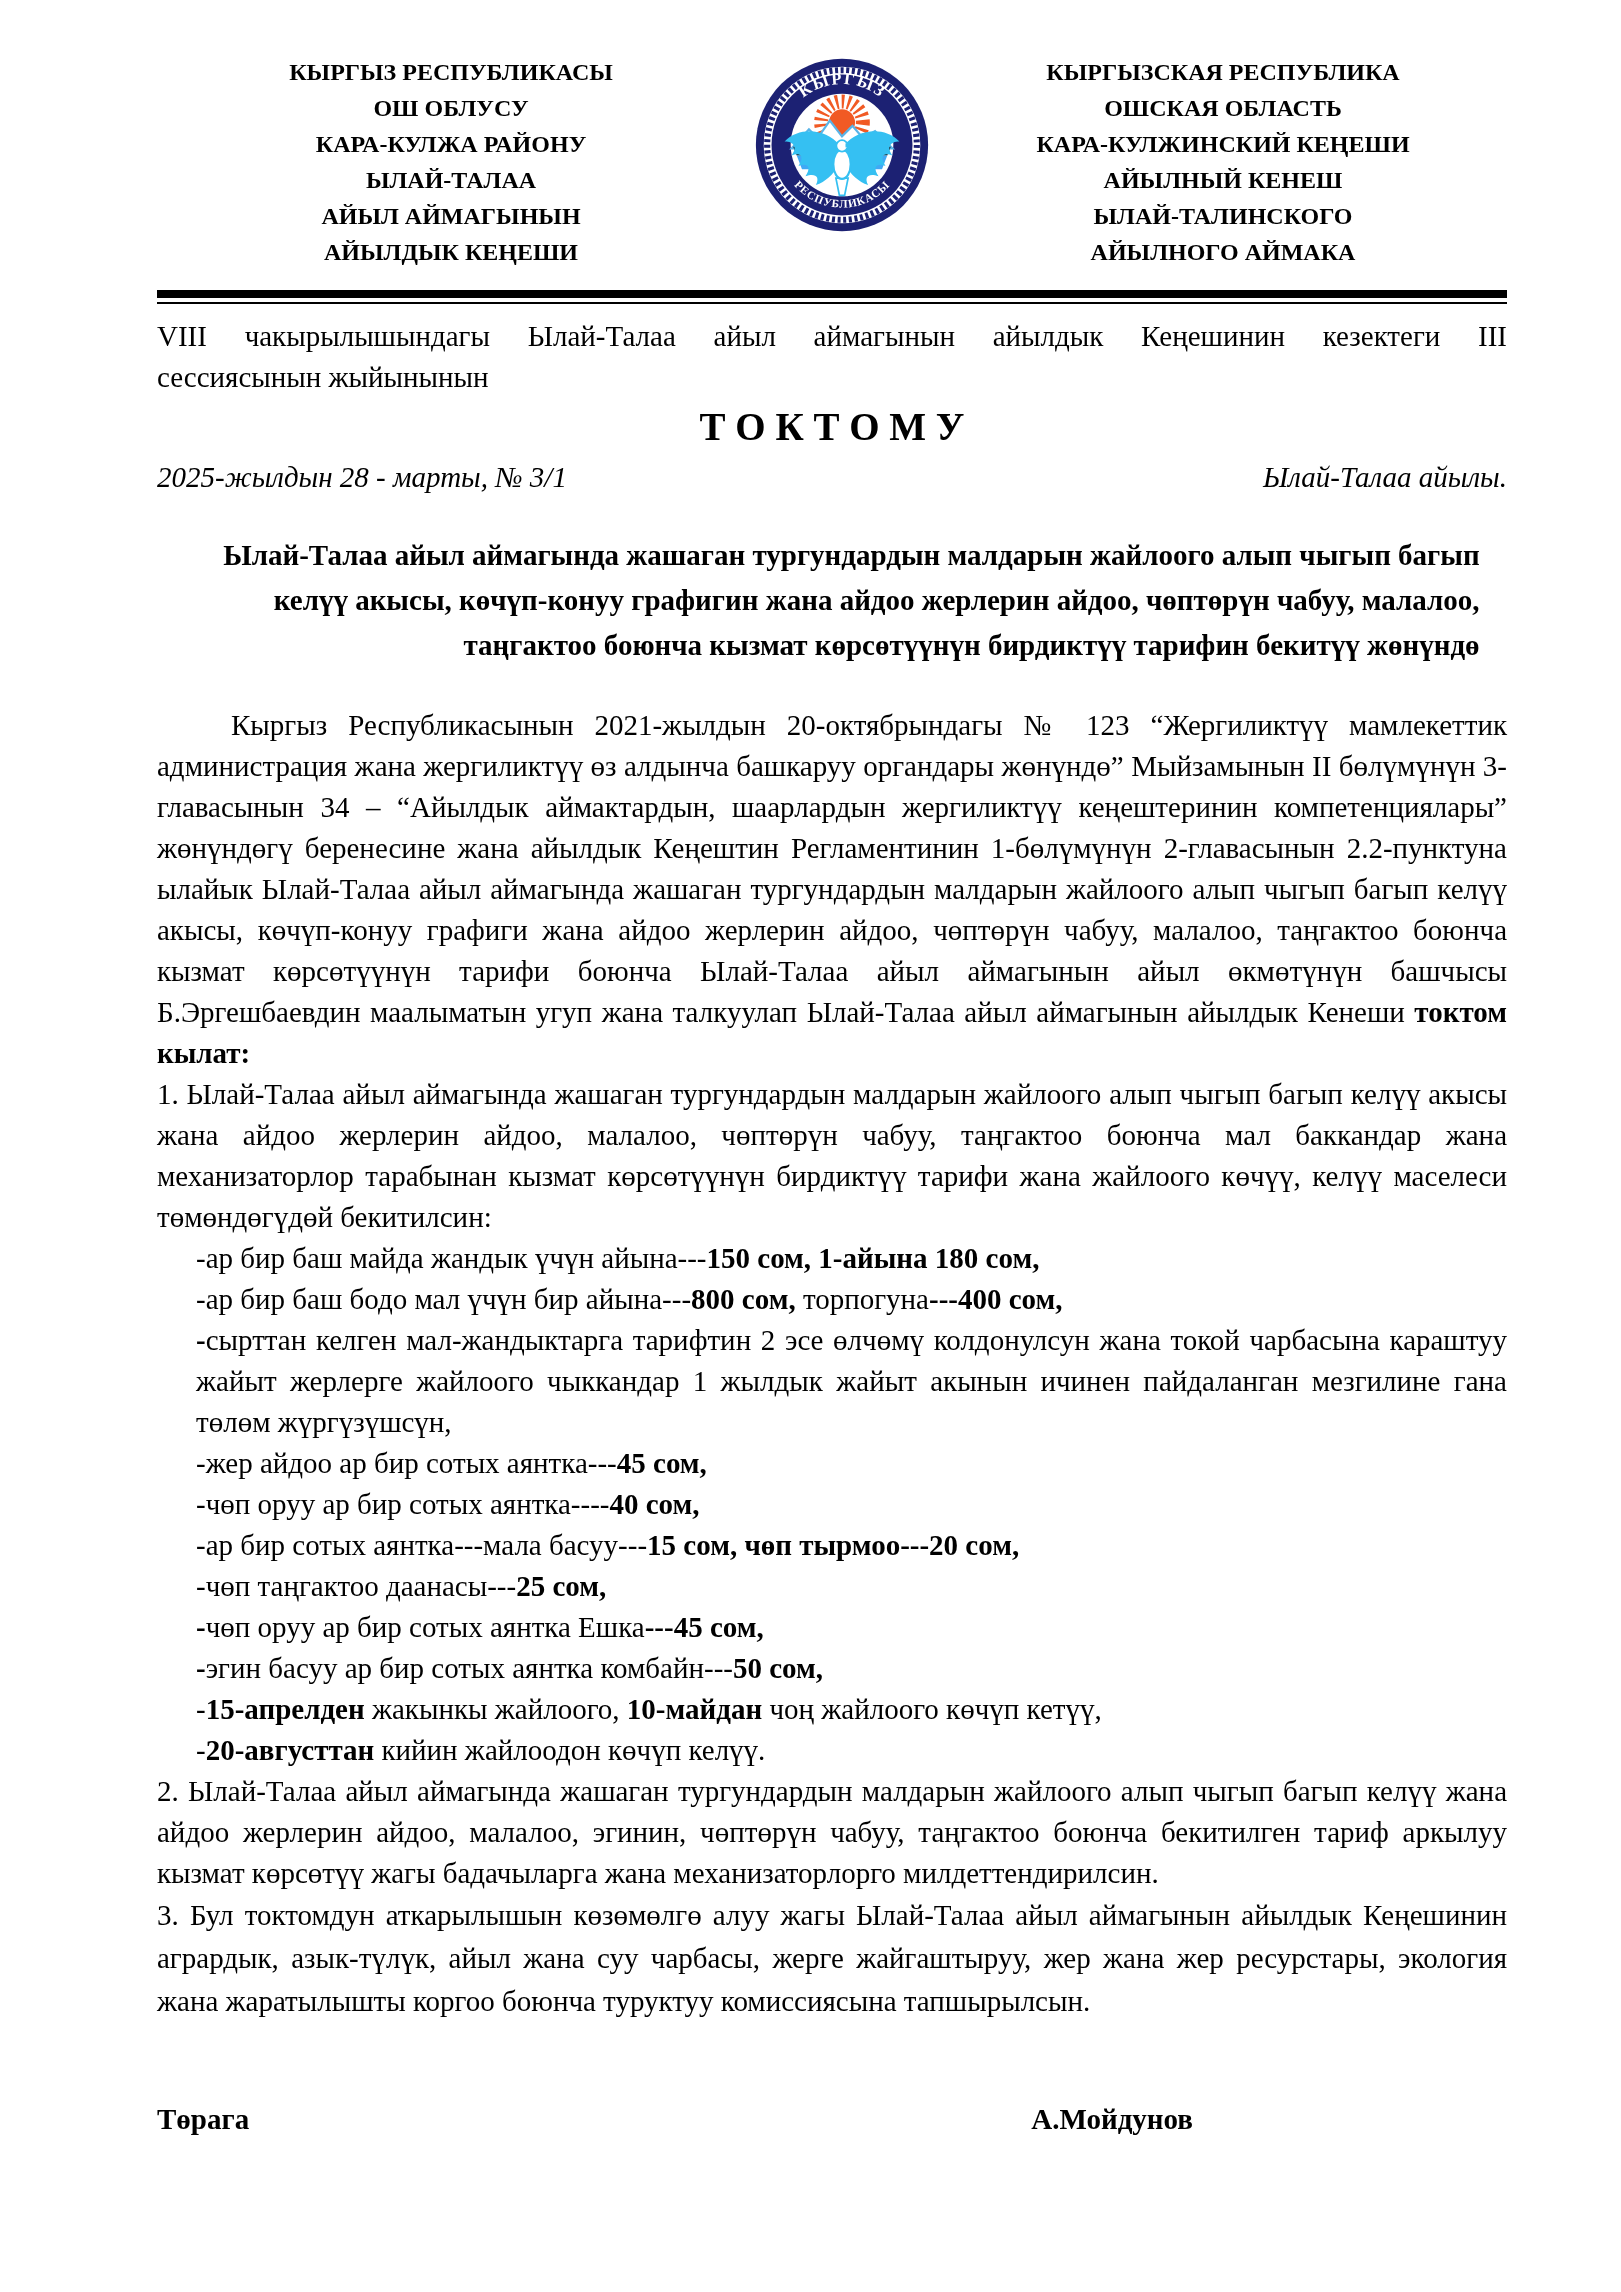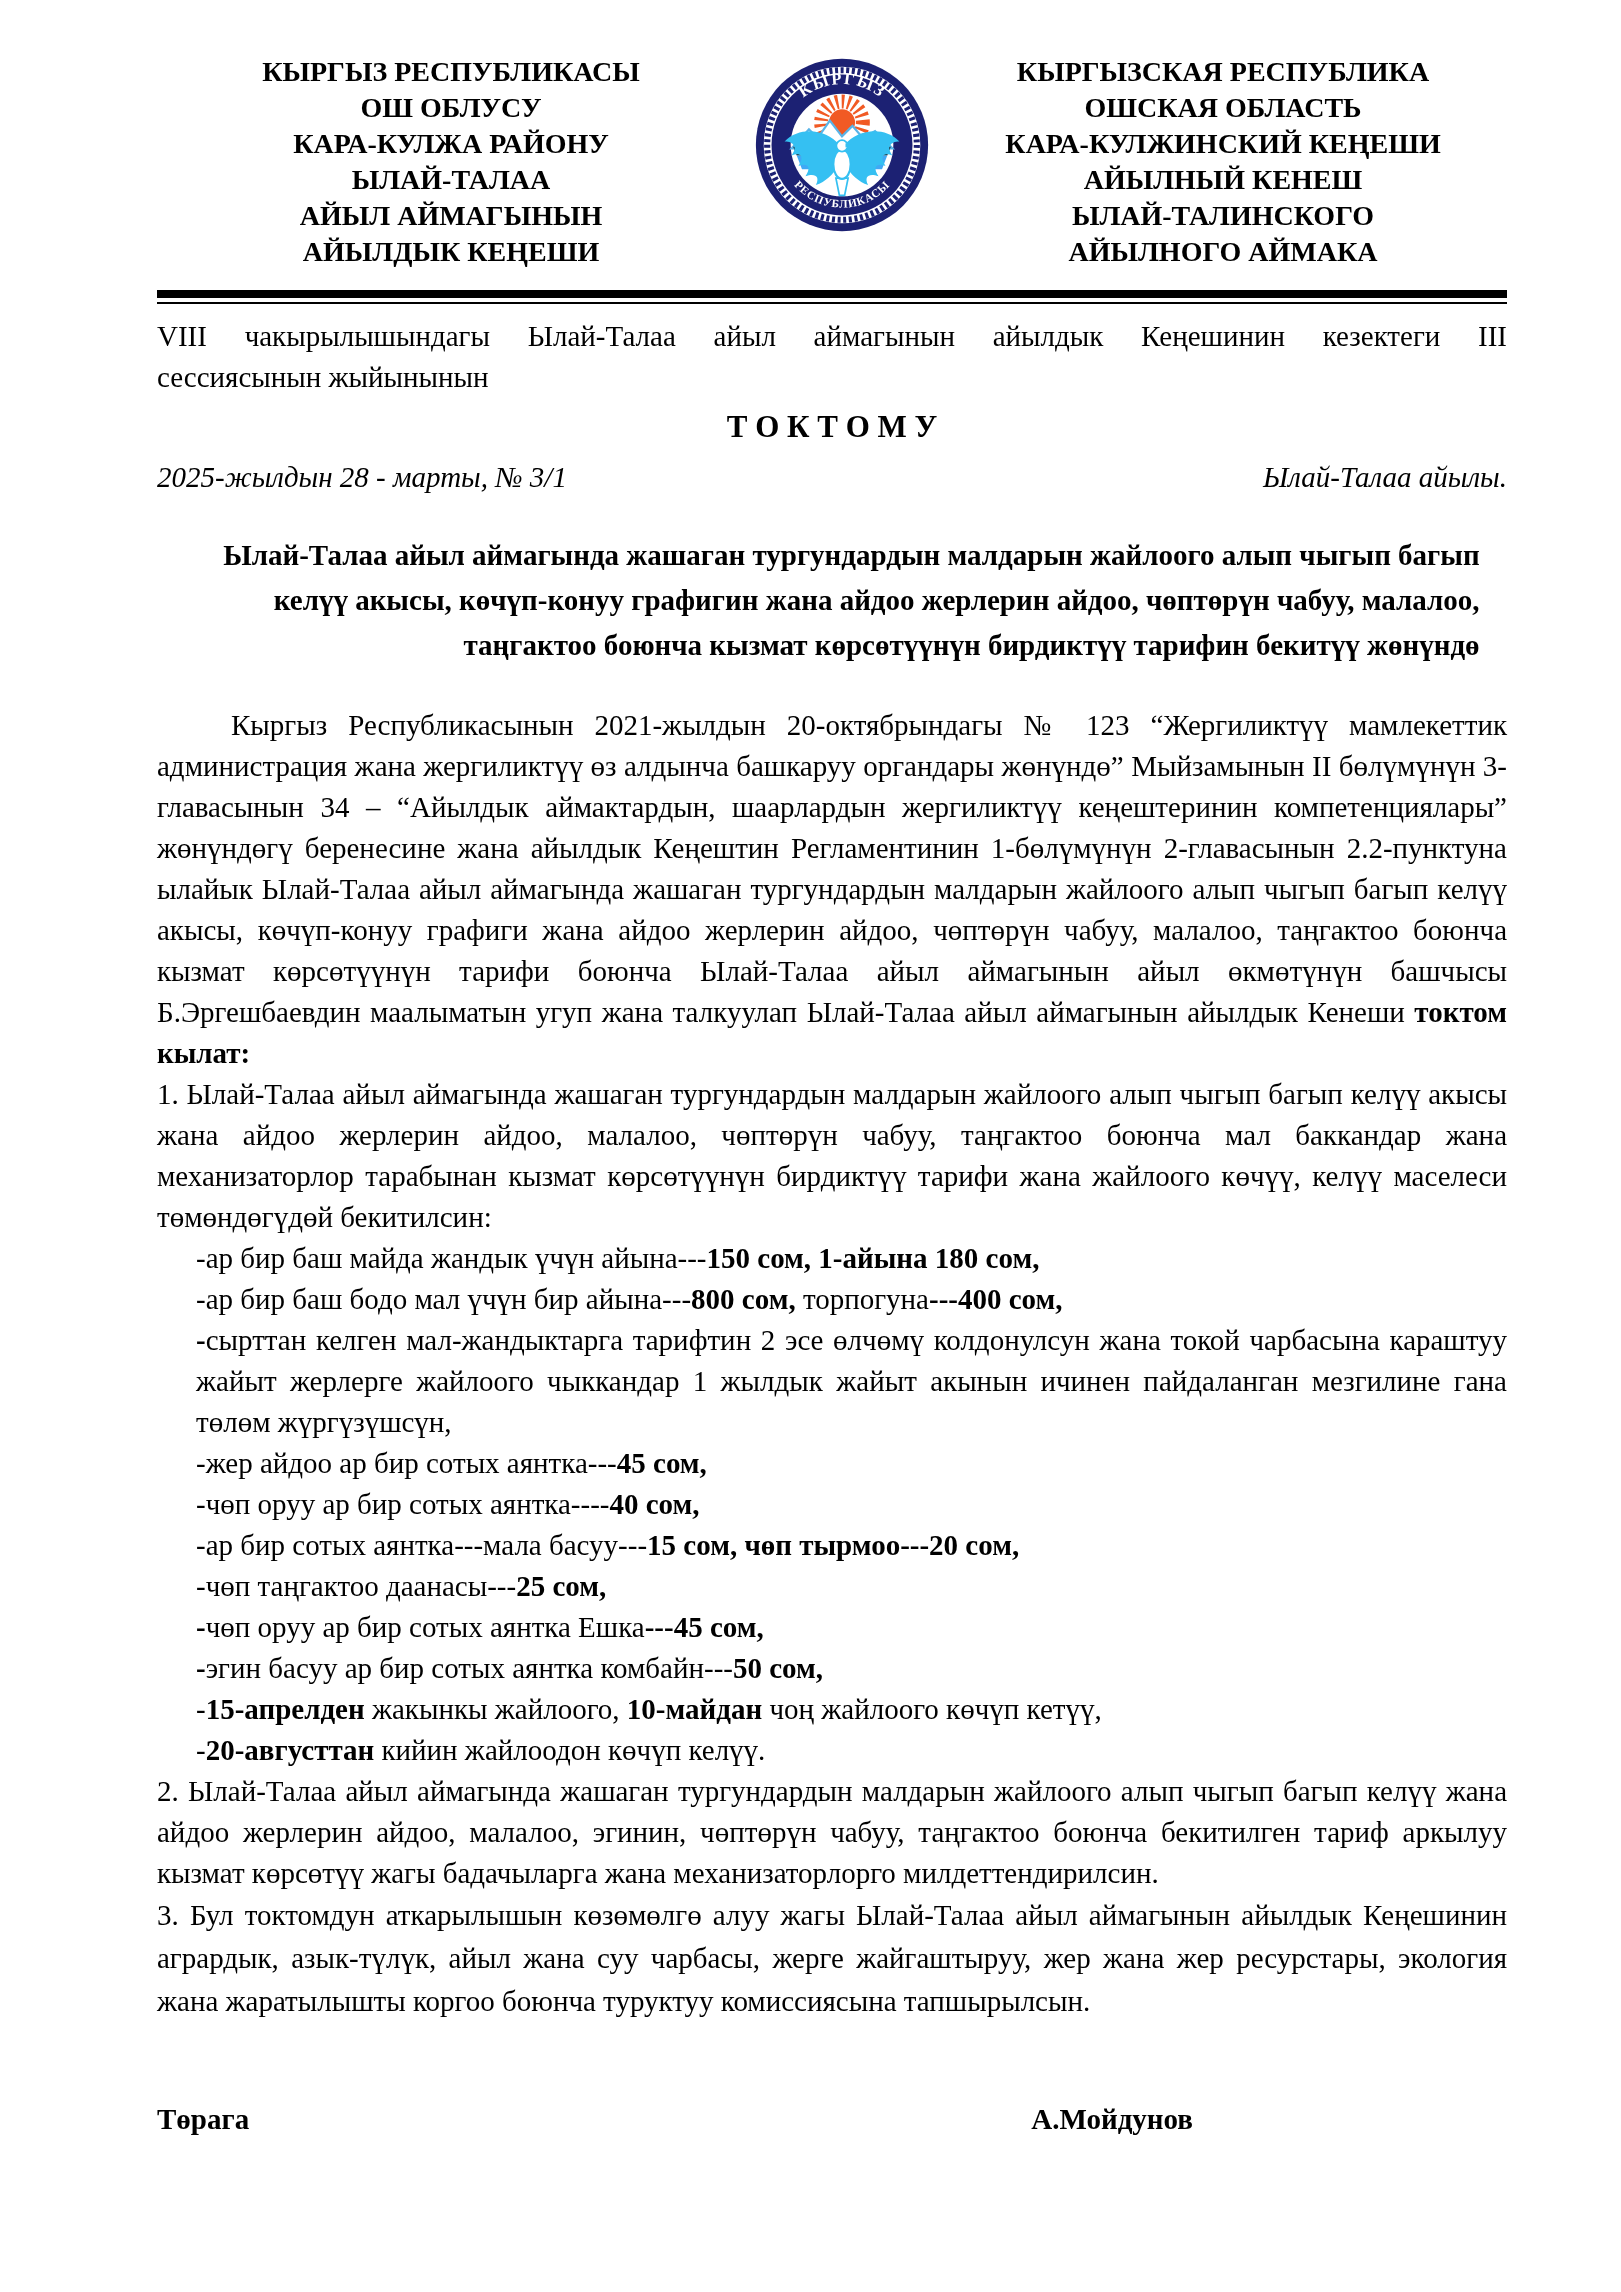--- a/index.html
+++ b/index.html
@@ -9,29 +9,29 @@
     margin:0 auto;
     background:#ffffff;
     box-sizing:border-box;
     padding:54px 114px 0 157px;
     font-family:"Liberation Serif","DejaVu Serif",serif;
     color:#000;
     font-size:29px;
     line-height:41px;
   }
   .header-row{display:flex;justify-content:space-between;align-items:flex-start;}
-  .header-col{font-weight:bold;font-size:28px;line-height:36px;text-align:center;}
+  .header-col{font-weight:bold;font-size:24px;line-height:36px;text-align:center;}
   .header-col.left{width:588px;}
   .header-col.right{width:568px;}
   .emblem-wrap{width:176px;display:flex;justify-content:center;padding-top:3.9px;}
   .divider-thick{margin-top:19.6px;height:8.8px;background:#000;}
   .divider-thin{margin-top:3.9px;height:2px;background:#000;}
   .session{margin-top:11.8px;}
   .session .l1{text-align:justify;text-align-last:justify;font-family:Liberation Serif, serif;}
-  .doc-type{margin-top:5.9px;text-align:center;font-weight:bold;font-size:31px;line-height:45px;}
+  .doc-type{margin-top:5.9px;text-align:center;font-weight:bold;font-size:39px;line-height:45px;}
   .date-row{display:flex;justify-content:space-between;margin-top:7.8px;font-style:italic;}
   .decree-title{margin-top:35px;text-align:right;font-weight:bold;line-height:45px;padding:0 27.4px;}
   .para{text-align:justify;}
   .preamble{margin-top:37px;text-indent:74px;}
   .tariff-item{padding-left:39px;text-align:justify;}
   .b{font-weight:bold;}
   .item3{line-height:43px;}
   .signature{display:flex;margin-top:76px;font-weight:bold;justify-content:center;}
   .signature .name{margin-left:auto;margin-right:314px;}
 </style>

